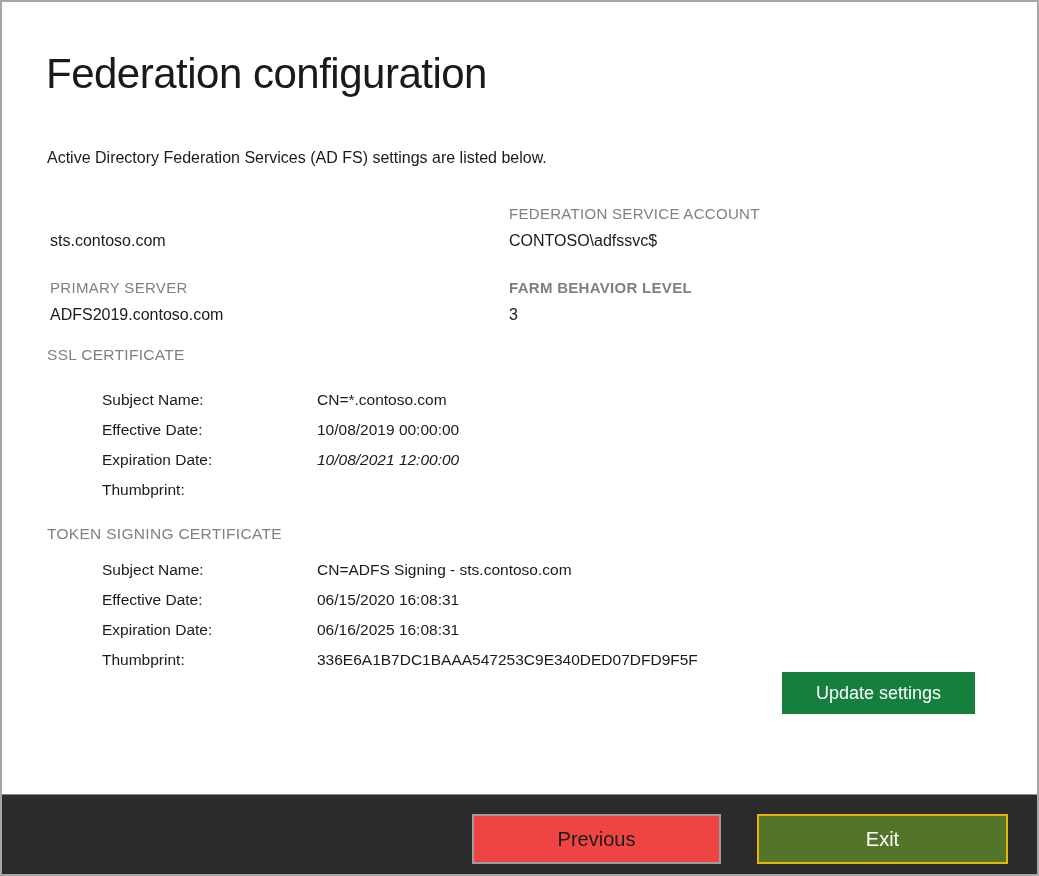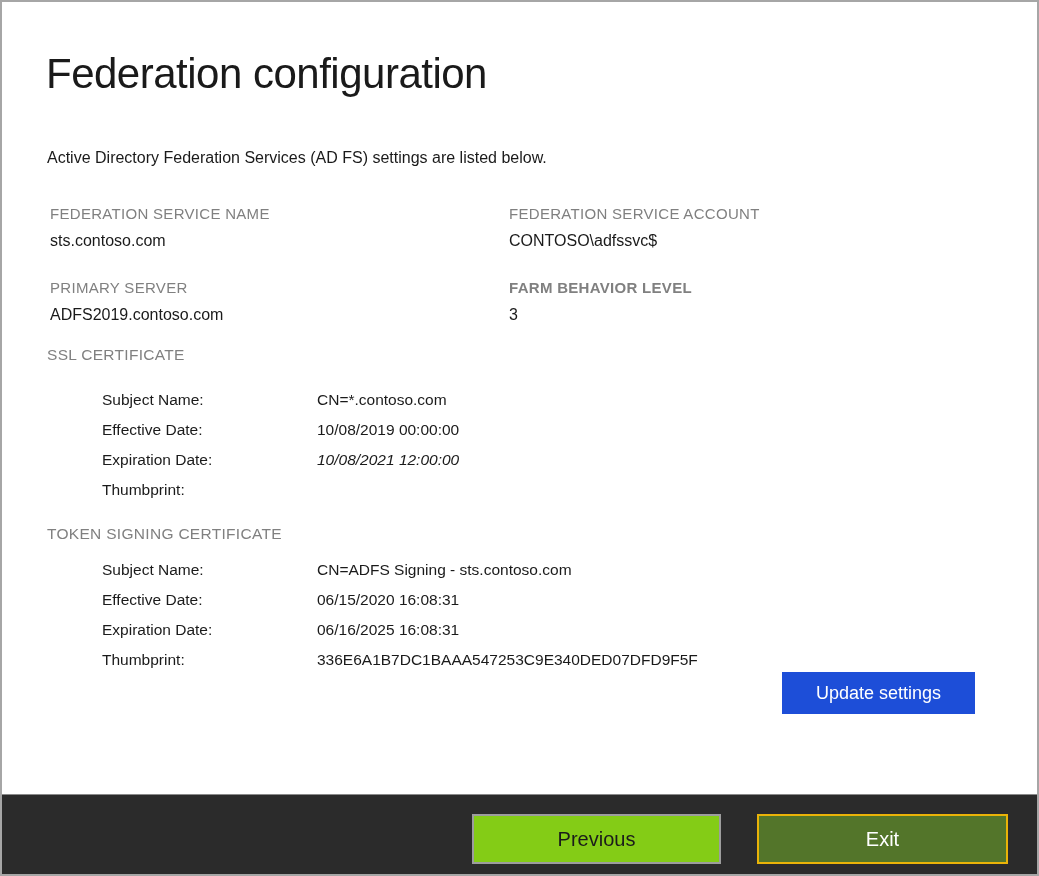--- a/index.html
+++ b/index.html
@@ -77,41 +77,41 @@
     justify-content: center;
     box-sizing: border-box;
     cursor: pointer;
     font-family: "Liberation Sans", sans-serif;
   }
   .btn-update {
     left: 780px;
     top: 670px;
     width: 193px;
     height: 42px;
-    background: #1d4ed8;
+    background: #15803d;
     border: none;
     color: #ffffff;
     font-size: 18px;
   }
   .footer {
     position: absolute;
     left: 0;
     top: 792px;
     width: 100%;
     height: 84px;
     background: #2b2b2b;
     border-top: 1px solid #8a8a8a;
     box-sizing: border-box;
   }
   .btn-previous {
     left: 470px;
     top: 19px;
     width: 249px;
     height: 50px;
-    background: #84cc16;
+    background: #ef4444;
     border: 2px solid #9d9d9d;
     color: #1b1b1b;
     font-size: 20px;
   }
   .btn-exit {
     left: 755px;
     top: 19px;
     width: 251px;
     height: 50px;
     background: #53752a;
@@ -121,21 +121,20 @@
   }
 </style>
 </head>
 <body>
 
 <div class="window">
 
   <div class="page-title">Federation configuration</div>
   <div class="page-subtitle">Active Directory Federation Services (AD FS) settings are listed below.</div>
 
-  <div class="field-label" style="left:48px; top:203px;">FEDERATION SERVICE NAME</div>
   <div class="field-value" style="left:48px; top:230px;">sts.contoso.com</div>
 
   <div class="field-label" style="left:507px; top:203px;">FEDERATION SERVICE ACCOUNT</div>
   <div class="field-value" style="left:507px; top:230px;">CONTOSO\adfssvc$</div>
 
   <div class="field-label" style="left:48px; top:277px;">PRIMARY SERVER</div>
   <div class="field-value" style="left:48px; top:304px;">ADFS2019.contoso.com</div>
 
   <div class="field-label" style="left:507px; top:277px;font-weight:bold;">FARM BEHAVIOR LEVEL</div>
   <div class="field-value" style="left:507px; top:304px;">3</div>

